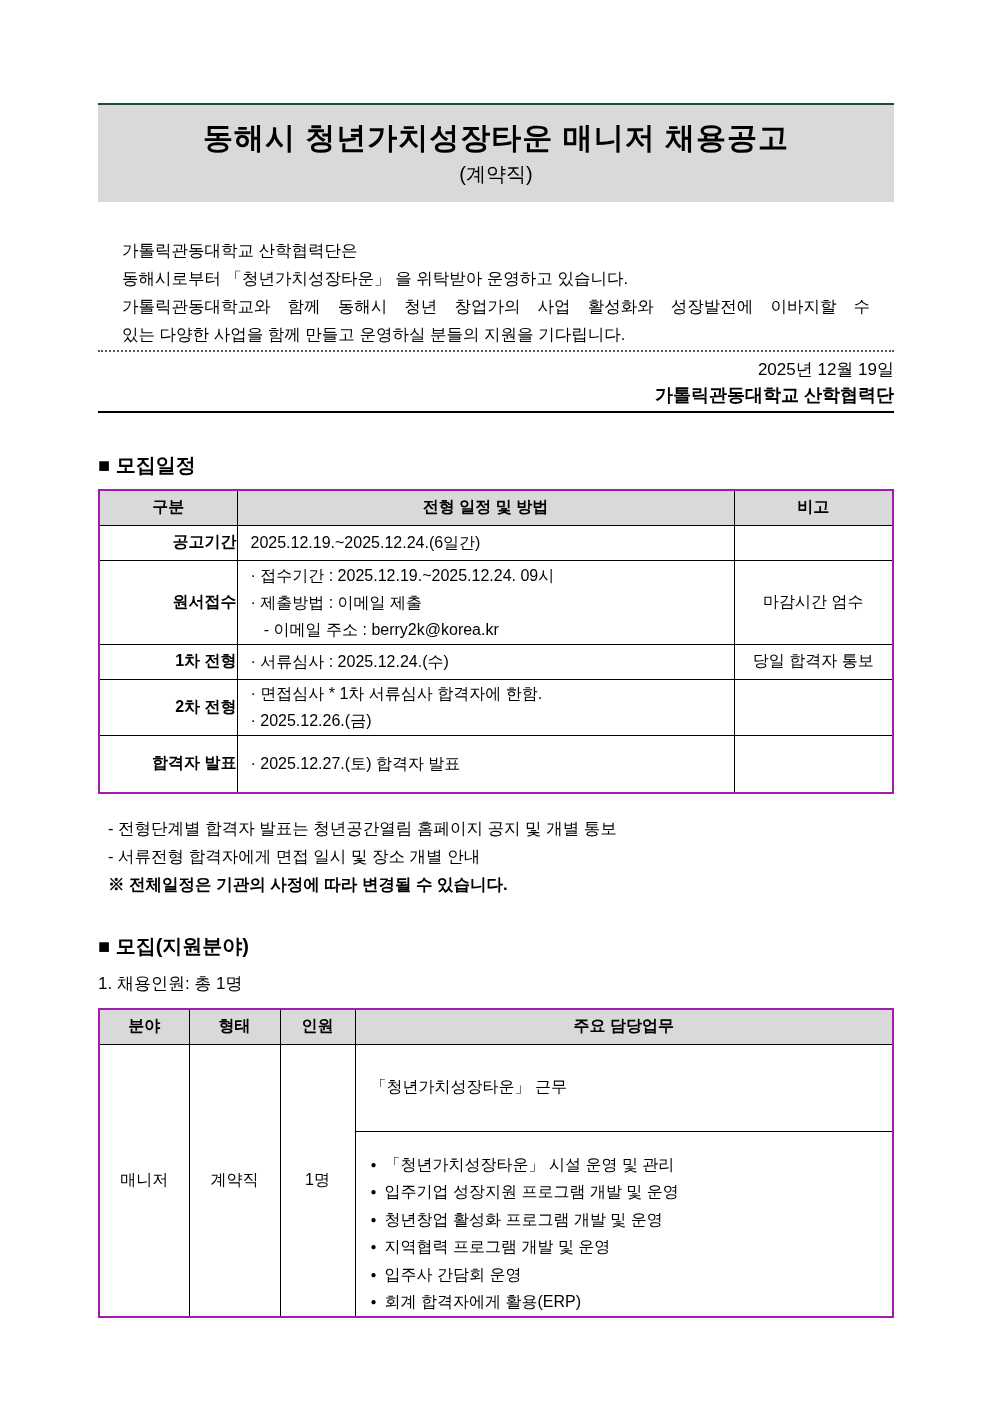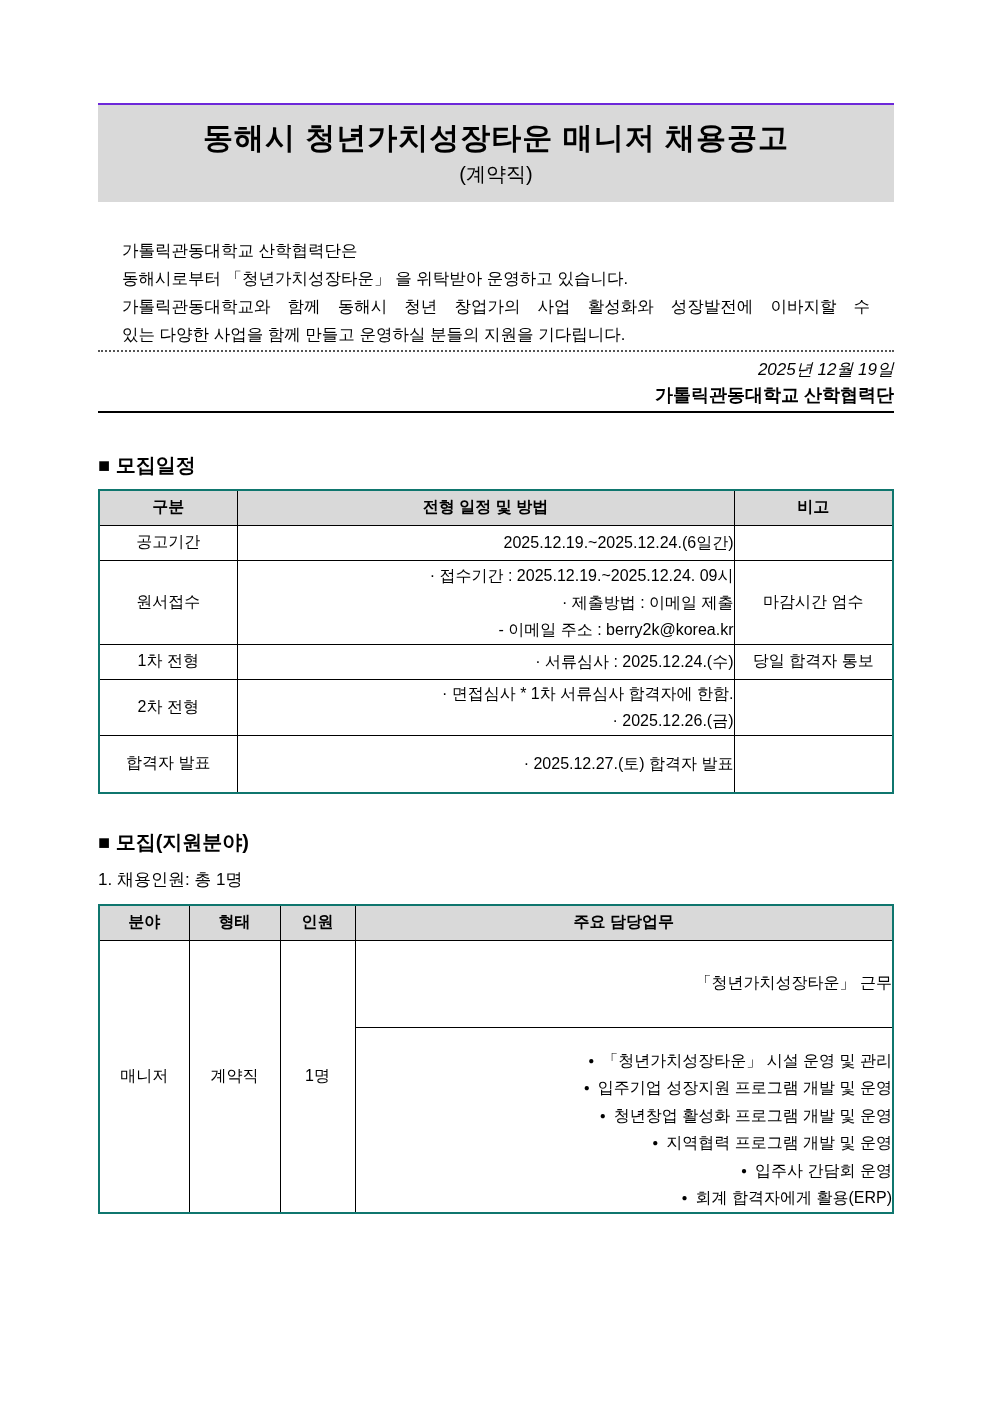--- a/index.html
+++ b/index.html
@@ -6,62 +6,62 @@
   html, body { background: #ffffff; }
   body {
     width: 992px; height: 1403px;
     font-family: "Liberation Sans", sans-serif;
     color: #000;
   }
   .page { width: 992px; height: 1403px; padding: 103px 98px 0 98px; }
 
   
   .title-box {
-    border-top: 2px solid #6d28d9;
+    border-top: 2px solid #14532d;
     background: #d9d9d9;
     height: 99px;
     text-align: center;
     padding-top: 15px;
   }
   .doc-title { font-size: 30px; font-weight: bold; letter-spacing: 1px; line-height: 36px; }
   .doc-subtitle { font-size: 20px; line-height: 28px; margin-top: 4px; }
 
   
   .intro { margin-top: 34px; padding: 0 24px; font-size: 16.5px; line-height: 28px; }
   .intro .intro-line:nth-child(3) { text-align: justify; text-align-last: justify; }
 
   .dotted-divider { border-top: 2px dotted #555; margin-top: 2px; }
 
   
   .signature { margin-top: 6px; text-align: right; }
-  .sig-date { font-size: 17px; line-height: 24px; font-style: italic; }
+  .sig-date { font-size: 17px; line-height: 24px; }
   .sig-org  { font-size: 18px; font-weight: bold; line-height: 26px; }
   .solid-divider { border-top: 2px solid #000; margin-top: 3px; }
 
   
   .section-heading { margin-top: 40px; font-size: 20px; font-weight: bold; line-height: 24px; }
   .section-heading.second { margin-top: 36px; }
   .sub-heading { margin-top: 14px; font-size: 17px; line-height: 24px; }
 
   
-  table { width: 100%; border-collapse: collapse; border: 2px solid #0f766e; font-size: 16px; }
+  table { width: 100%; border-collapse: collapse; border: 2px solid #a21caf; font-size: 16px; }
   th, td { border: 1px solid #000; }
   th { background: #d9d9d9; font-weight: bold; height: 35px; text-align: center; }
 
   .schedule-table { margin-top: 12px; }
-  .schedule-table td.label { text-align: center; font-weight: normal; width: 138px; }
+  .schedule-table td.label { text-align: right; font-weight: bold; width: 138px; }
   .schedule-table td.value { padding-left: 13px; width: 497px; }
   .schedule-table td.note  { text-align: center; }
   .cell-line { white-space: pre-wrap; line-height: 27px; }
   .schedule-table tbody tr:nth-child(1) td { height: 35px; }
   .schedule-table tbody tr:nth-child(2) td { height: 84px; }
   .schedule-table tbody tr:nth-child(3) td { height: 35px; }
   .schedule-table tbody tr:nth-child(4) td { height: 56px; }
   .schedule-table tbody tr:nth-child(5) td { height: 58px; }
-  td { vertical-align: middle; text-align: right; }
+  td { vertical-align: middle; }
 
   
   .notes { margin-top: 20px; padding-left: 10px; font-size: 16.5px; line-height: 28px; }
   .notes .note-line { white-space: pre-wrap; }
   .notes .note-line:nth-child(3) { font-weight: bold; }
 
   
   .recruit-table { margin-top: 12px; }
   .recruit-table td.center { text-align: center; }
   .recruit-table td.field-name { font-weight: normal; }
@@ -149,20 +149,25 @@
       <tr>
         <td class="label">합격자 발표</td>
         <td class="value">
           <div class="cell-line">· 2025.12.27.(토) 합격자 발표</div>
         </td>
         <td class="note"></td>
       </tr>
     </tbody>
   </table>
 
+  <div class="notes">
+    <div class="note-line">- 전형단계별 합격자 발표는 청년공간열림 홈페이지 공지 및 개별 통보</div>
+    <div class="note-line">- 서류전형 합격자에게 면접 일시 및 장소 개별 안내</div>
+    <div class="note-line">※ 전체일정은 기관의 사정에 따라 변경될 수 있습니다.</div>
+  </div>
 
   <div class="section-heading second">■ 모집(지원분야)</div>
   <div class="sub-heading">1. 채용인원: 총 1명</div>
 
   <table class="recruit-table">
     <colgroup>
         <col class="c1">
         <col class="c2">
         <col class="c3">
         <col>

